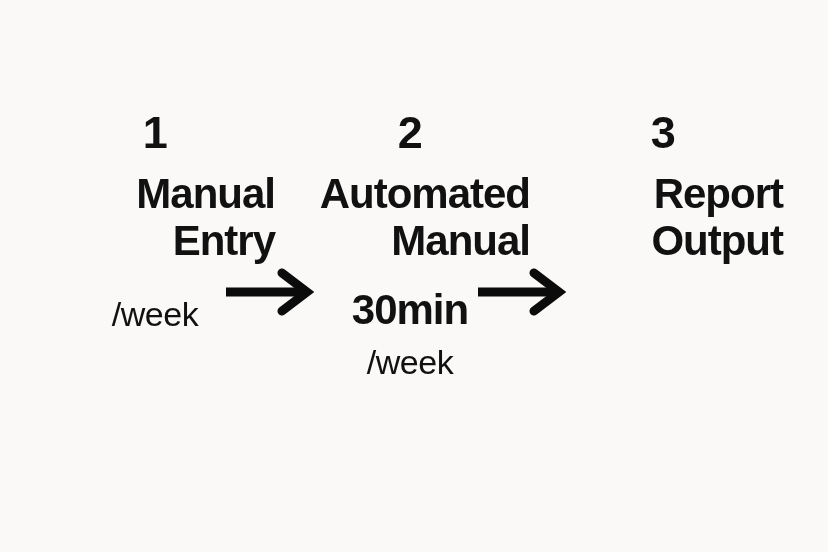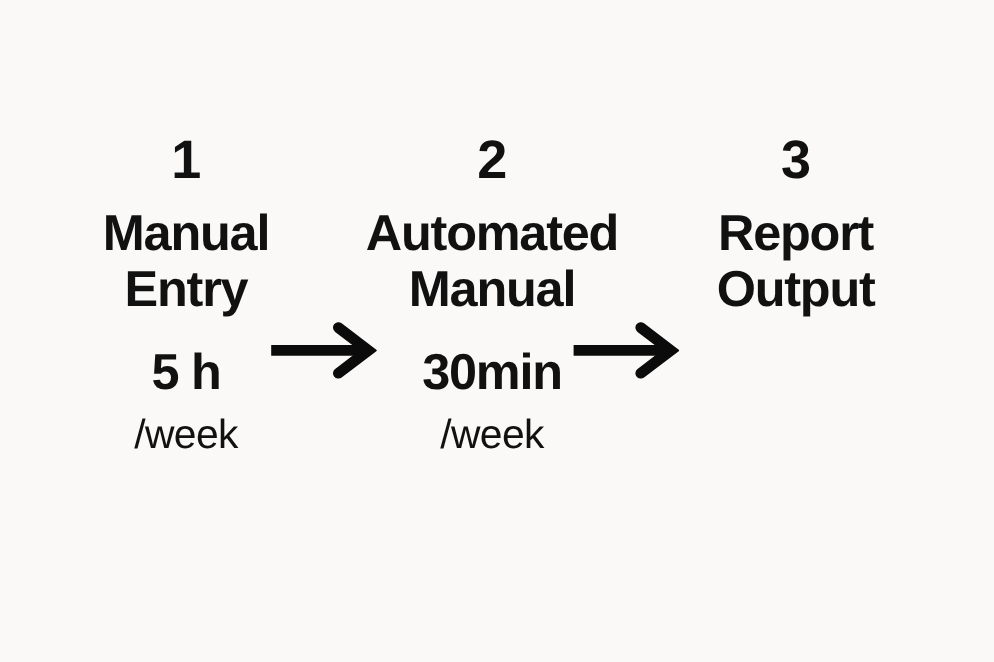--- a/index.html
+++ b/index.html
@@ -40,20 +40,21 @@
     letter-spacing: -0.5px;
   }
 
   .step-title {
     font-size: 42px;
     font-weight: bold;
     line-height: 47px;
     letter-spacing: -1px;
     margin-top: 12px;
     white-space: pre-line;
+    text-align: right;
   }
 
   
   .metric-block {
     position: absolute;
     top: 178px;
     left: 0;
     width: 100%;
     text-align: center;
   }
@@ -98,21 +99,20 @@
 </head>
 <body>
 
 <div class="canvas">
 
   <div class="stage stage-1">
     <div class="step-number">1</div>
     <div class="step-title">Manual
 Entry</div>
     <div class="metric-block">
-      <div class="metric-primary">5 h</div>
       <div class="metric-secondary">/week</div>
     </div>
   </div>
 
   <div class="stage stage-2">
     <div class="step-number">2</div>
     <div class="step-title">Automated
 Manual</div>
     <div class="metric-block">
       <div class="metric-primary">30min</div>

